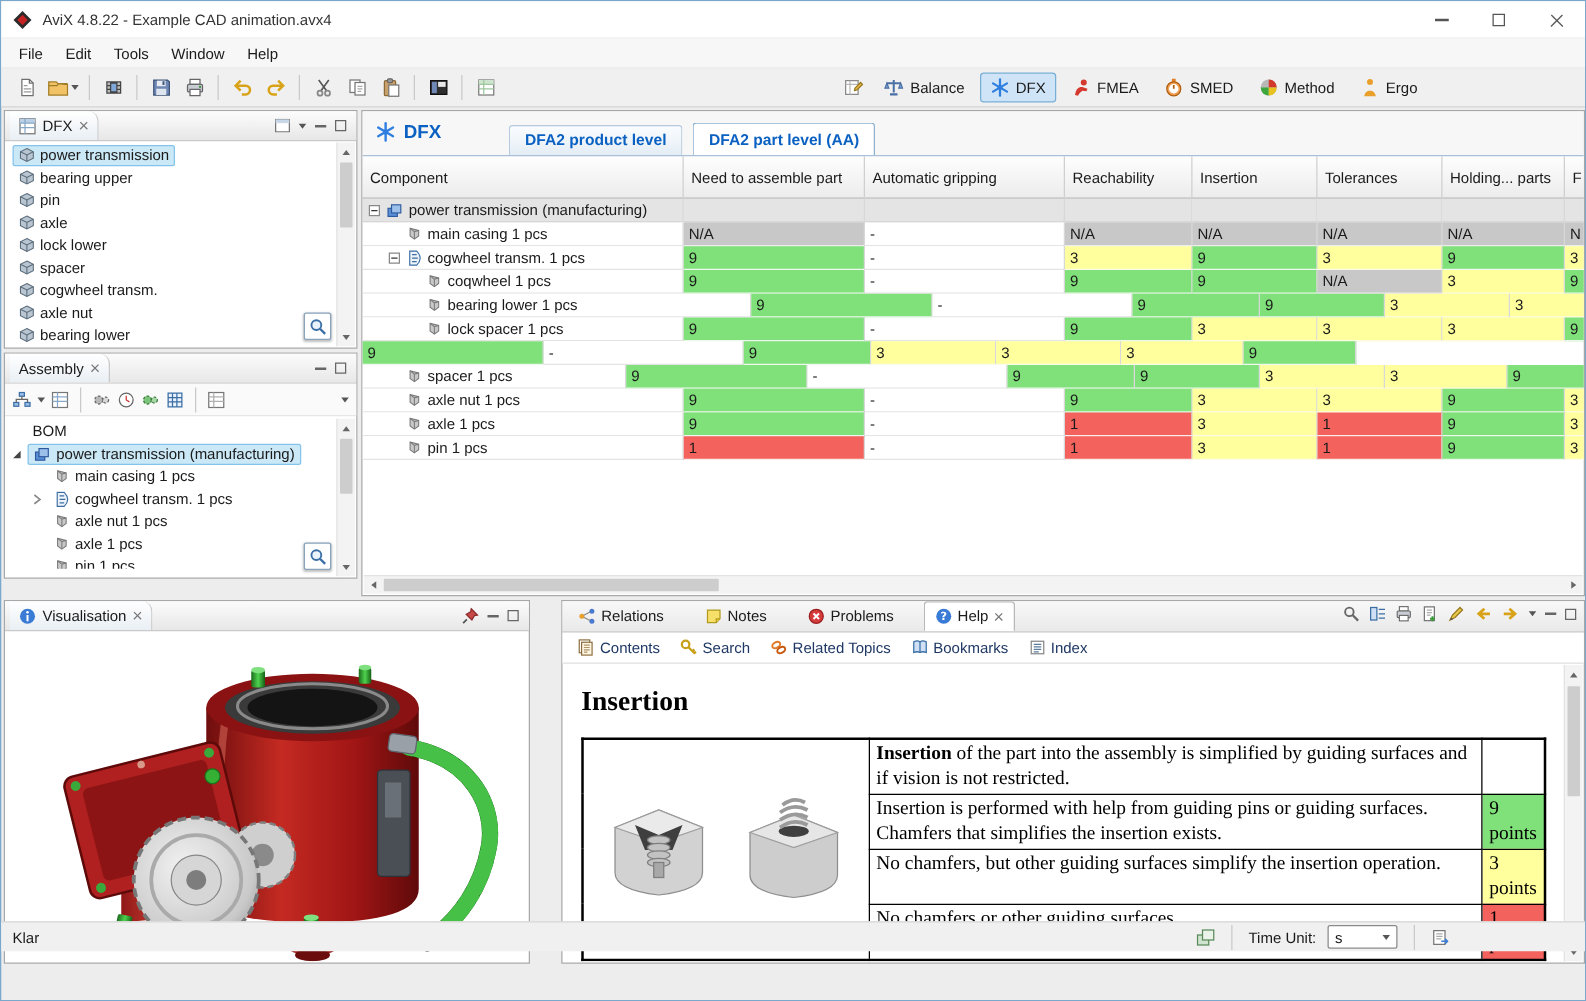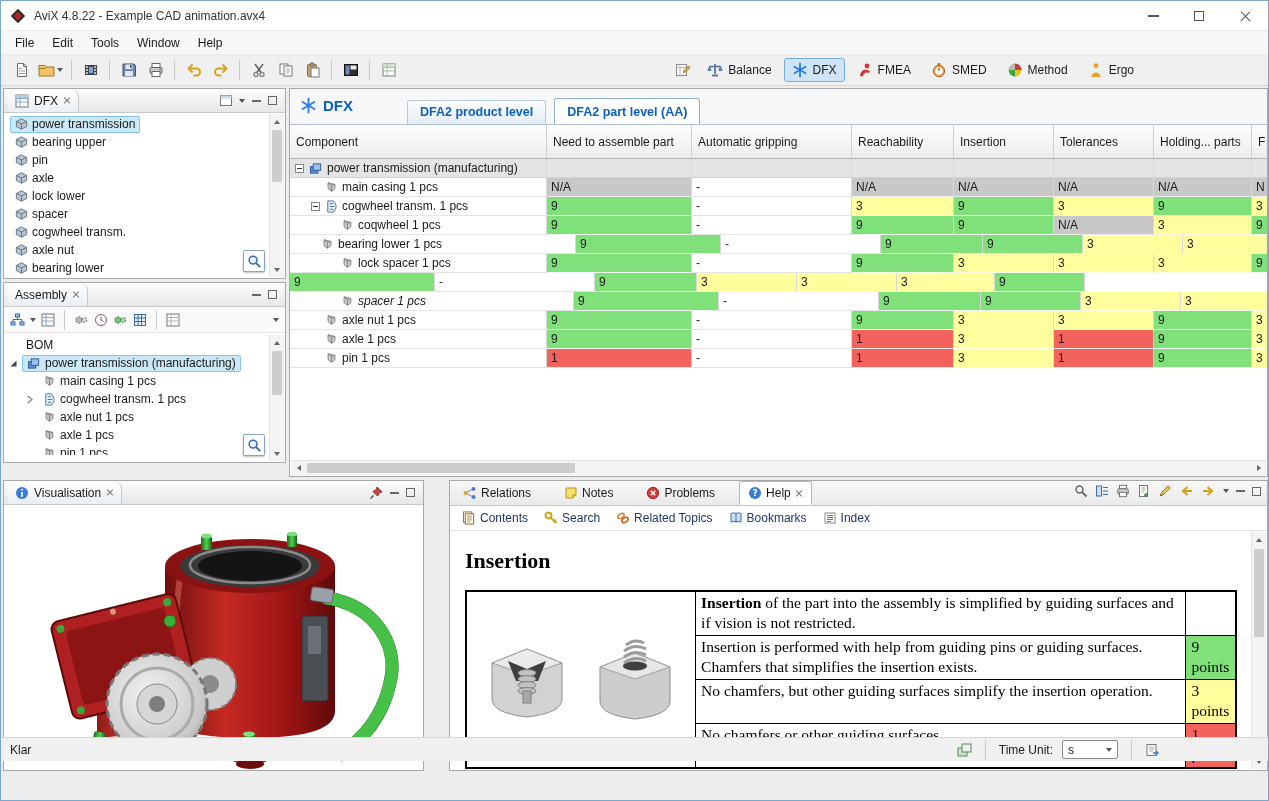--- a/index.html
+++ b/index.html
@@ -742,21 +742,21 @@
           </div>
           <div class="g-cell c-green" style="width: 145px;">9</div>
           <div class="g-cell c-plain" style="width: 160px;">-</div>
           <div class="g-cell c-green" style="width: 102px;">9</div>
           <div class="g-cell c-green" style="width: 100px;">9</div>
           <div class="g-cell c-na" style="width: 100px;">N/A</div>
           <div class="g-cell c-yellow" style="width: 98px;">3</div>
           <div class="g-cell c-green" style="width: 90px;">9</div>
         </div>
         <div class="grid-row">
-          <div class="g-cell comp-cell" style="width: 286px; padding-left: 16px;">
+          <div class="g-cell comp-cell" style="width: 311px; padding-left: 36px;">
             <div class="exp-slot"></div>
             <span class="icn">
               <svg width="13" height="12" viewBox="0 0 14 14">
                 <path d="M3 2 L11 4 L11 9 L7 12 L3 9 Z" fill="#c9c9c9" stroke="#7a7a7a"></path>
                 <path d="M3 2 L7 5 L11 4 M7 5 L7 12" fill="none" stroke="#7a7a7a"></path>
               </svg>
             </span>
             <div class="g-label">bearing lower 1 pcs</div>
           </div>
           <div class="g-cell c-green" style="width: 145px;">9</div>
@@ -789,21 +789,21 @@
         <div class="grid-row">
           <div class="g-cell c-green" style="width: 145px;">9</div>
           <div class="g-cell c-plain" style="width: 160px;">-</div>
           <div class="g-cell c-green" style="width: 102px;">9</div>
           <div class="g-cell c-yellow" style="width: 100px;">3</div>
           <div class="g-cell c-yellow" style="width: 100px;">3</div>
           <div class="g-cell c-yellow" style="width: 98px;">3</div>
           <div class="g-cell c-green" style="width: 90px;">9</div>
         </div>
         <div class="grid-row">
-          <div class="g-cell comp-cell" style="width: 284px; padding-left: 36px; font-style: italic;">
+          <div class="g-cell comp-cell" style="width: 211px; padding-left: 20px;">
             <div class="exp-slot"></div>
             <span class="icn">
               <svg width="13" height="12" viewBox="0 0 14 14">
                 <path d="M3 2 L11 4 L11 9 L7 12 L3 9 Z" fill="#c9c9c9" stroke="#7a7a7a"></path>
                 <path d="M3 2 L7 5 L11 4 M7 5 L7 12" fill="none" stroke="#7a7a7a"></path>
               </svg>
             </span>
             <div class="g-label">spacer 1 pcs</div>
           </div>
           <div class="g-cell c-green" style="width: 145px;">9</div>

